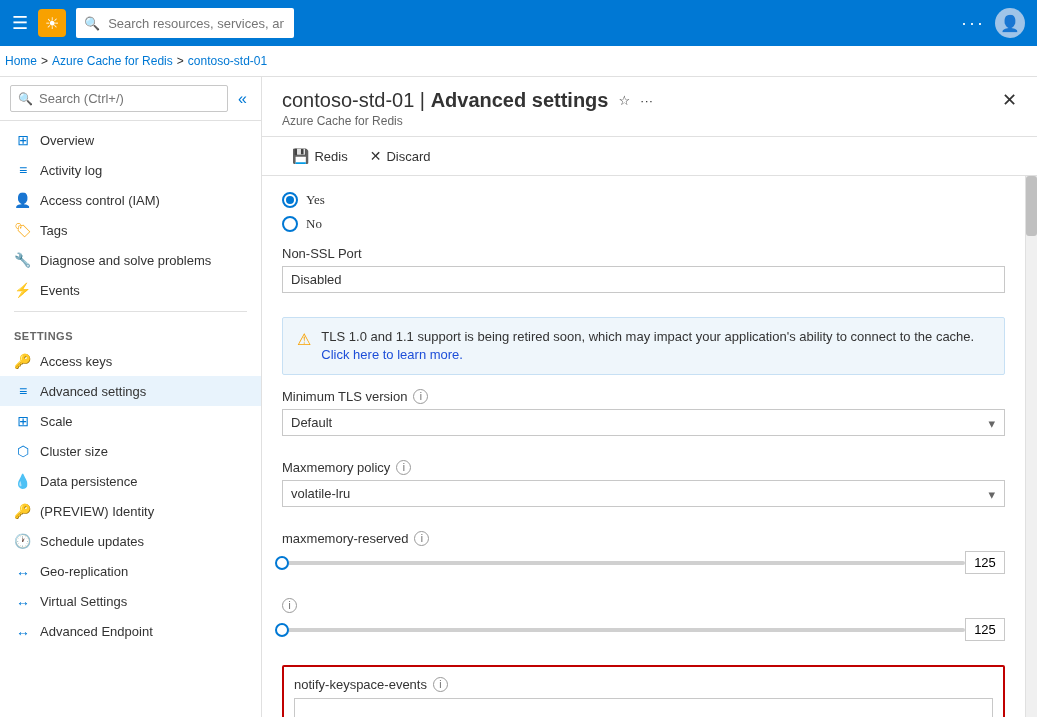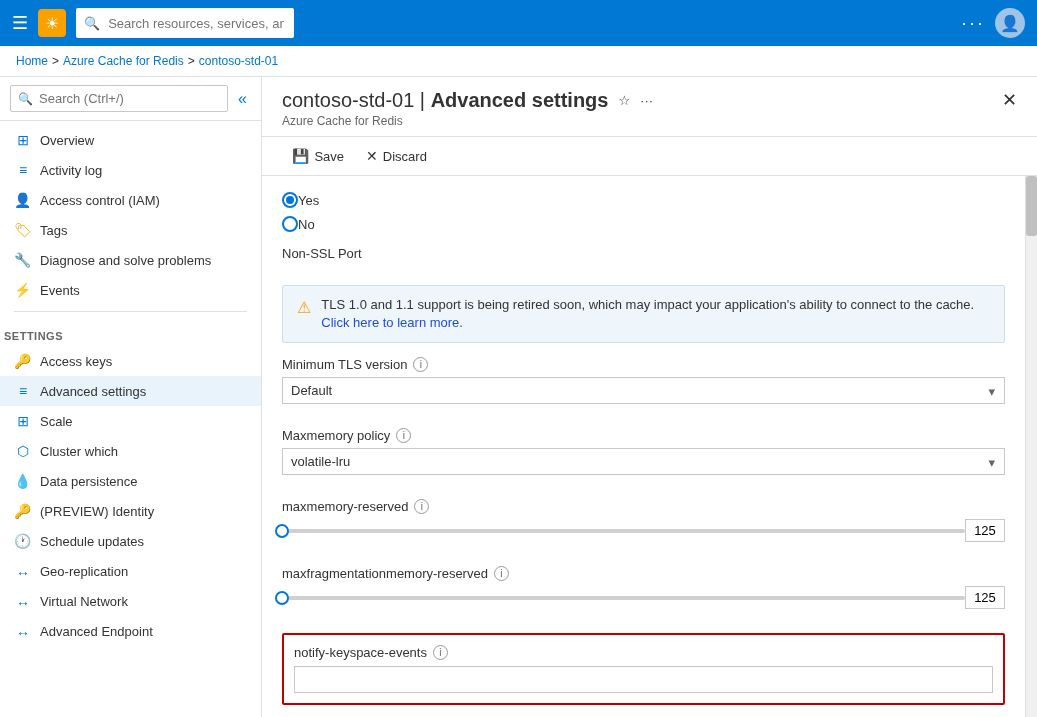--- a/index.html
+++ b/index.html
@@ -56,21 +56,21 @@
       background: #a0c4e8;
       display: flex; align-items: center; justify-content: center;
       font-size: 16px;
       color: #0078d4;
       cursor: pointer;
     }
 
     
     .breadcrumb {
       background: white;
-      padding: 8px 16px;
+      padding: 8px 5px;
       font-size: 12px;
       color: #0078d4;
       display: flex;
       align-items: center;
       gap: 4px;
       border-bottom: 1px solid #e0e0e0;
     }
     .breadcrumb span { color: #333; }
     .breadcrumb a { color: #0078d4; text-decoration: none; cursor: pointer; }
     .breadcrumb-sep { color: #999; }
@@ -130,21 +130,21 @@
       gap: 8px;
       padding: 7px 14px;
       cursor: pointer;
       color: #333;
       font-size: 13px;
       white-space: nowrap;
     }
     .sidebar-item.active { background: #e8f3fc; }
     .sidebar-item .item-icon { font-size: 14px; width: 18px; text-align: center; flex-shrink: 0; }
     .sidebar-section-label {
-      padding: 12px 4px 4px;
+      padding: 12px 14px 4px;
       font-size: 11px;
       font-weight: 600;
       color: #666;
       text-transform: uppercase;
       letter-spacing: 0.5px;
     }
     .sidebar-divider {
       border: none;
       border-top: 1px solid #e0e0e0;
       margin: 6px 14px;
@@ -258,21 +258,21 @@
     .select-chevron {
       position: absolute;
       right: 10px; top: 50%;
       transform: translateY(-50%);
       color: #666;
       pointer-events: none;
     }
 
     
     .radio-group { display: flex; flex-direction: column; gap: 8px; margin-bottom: 14px; }
-    .radio-item { display: flex; align-items: center; gap: 0; cursor: pointer; }
+    .radio-item { display: flex; align-items: center; gap: 8px; cursor: pointer; font-family: Liberation Serif, serif; }
     .radio-circle {
       width: 16px; height: 16px;
       border-radius: 50%;
       border: 2px solid #0078d4;
       display: flex; align-items: center; justify-content: center;
     }
     .radio-circle.checked::after {
       content: '';
       width: 8px; height: 8px;
       border-radius: 50%;
@@ -449,41 +449,41 @@
       <div class="sidebar-item active">
         <span class="item-icon" style="color:#0078d4">≡</span>
         <span>Advanced settings</span>
       </div>
       <div class="sidebar-item">
         <span class="item-icon" style="color:#0078d4">⊞</span>
         <span>Scale</span>
       </div>
       <div class="sidebar-item">
         <span class="item-icon" style="color:#0078d4">⬡</span>
-        <span>Cluster which</span>
+        <span>Cluster size</span>
       </div>
       <div class="sidebar-item">
         <span class="item-icon" style="color:#0078d4">💧</span>
         <span>Data persistence</span>
       </div>
       <div class="sidebar-item">
         <span class="item-icon" style="color:#f8a100">🔑</span>
         <span>(PREVIEW) Identity</span>
       </div>
       <div class="sidebar-item">
         <span class="item-icon" style="color:#0078d4">🕐</span>
         <span>Schedule updates</span>
       </div>
       <div class="sidebar-item">
         <span class="item-icon" style="color:#0078d4">↔</span>
         <span>Geo-replication</span>
       </div>
       <div class="sidebar-item">
         <span class="item-icon" style="color:#0078d4">↔</span>
-        <span>Virtual Network</span>
+        <span>Virtual Settings</span>
       </div>
       <div class="sidebar-item">
         <span class="item-icon" style="color:#0078d4">↔</span>
         <span>Advanced Endpoint</span>
       </div>
     </div>
   </div>
 
   <div class="content-area">
 
@@ -499,21 +499,21 @@
           <span>···</span>
         </div>
         <div class="panel-subtitle">Azure Cache for Redis</div>
       </div>
       <span class="close-btn">✕</span>
     </div>
 
     <div class="toolbar">
       <button class="toolbar-btn">
         <span class="icon">💾</span>
-        <span>Save</span>
+        <span>Redis</span>
       </button>
       <button class="toolbar-btn">
         <span class="icon">✕</span>
         <span>Discard</span>
       </button>
     </div>
 
     <div style="display:flex; flex:1; overflow:hidden;">
       <div class="scroll-content">
 
@@ -523,20 +523,21 @@
             <span class="radio-label">Yes</span>
           </div>
           <div class="radio-item">
             <div class="radio-circle"></div>
             <span class="radio-label">No</span>
           </div>
         </div>
 
         <div class="form-group">
           <div class="form-label">Non-SSL Port</div>
+          <input class="form-input" type="text" value="Disabled" style="">
         </div>
 
 
         <div class="info-box">
           <span class="info-box-icon">⚠</span>
           <span>
             <span>TLS 1.0 and 1.1 support is being retired soon, which may impact your application's ability to connect to the cache.</span>
             <a>Click here to learn more.</a>
           </span>
         </div>
@@ -576,21 +577,20 @@
             <div class="slider-track">
               <div class="slider-fill"></div>
               <div class="slider-thumb" style="left:0%"></div>
             </div>
             <input class="slider-value" type="text" value="125" style="">
           </div>
         </div>
 
         <div class="form-group">
           <div class="form-label">
-            <span>maxfragmentationmemory-reserved</span>
             <span class="info-icon">i</span>
           </div>
           <div class="slider-row">
             <div class="slider-track">
               <div class="slider-fill"></div>
               <div class="slider-thumb" style="left:0%"></div>
             </div>
             <input class="slider-value" type="text" value="125" style="">
           </div>
         </div>

